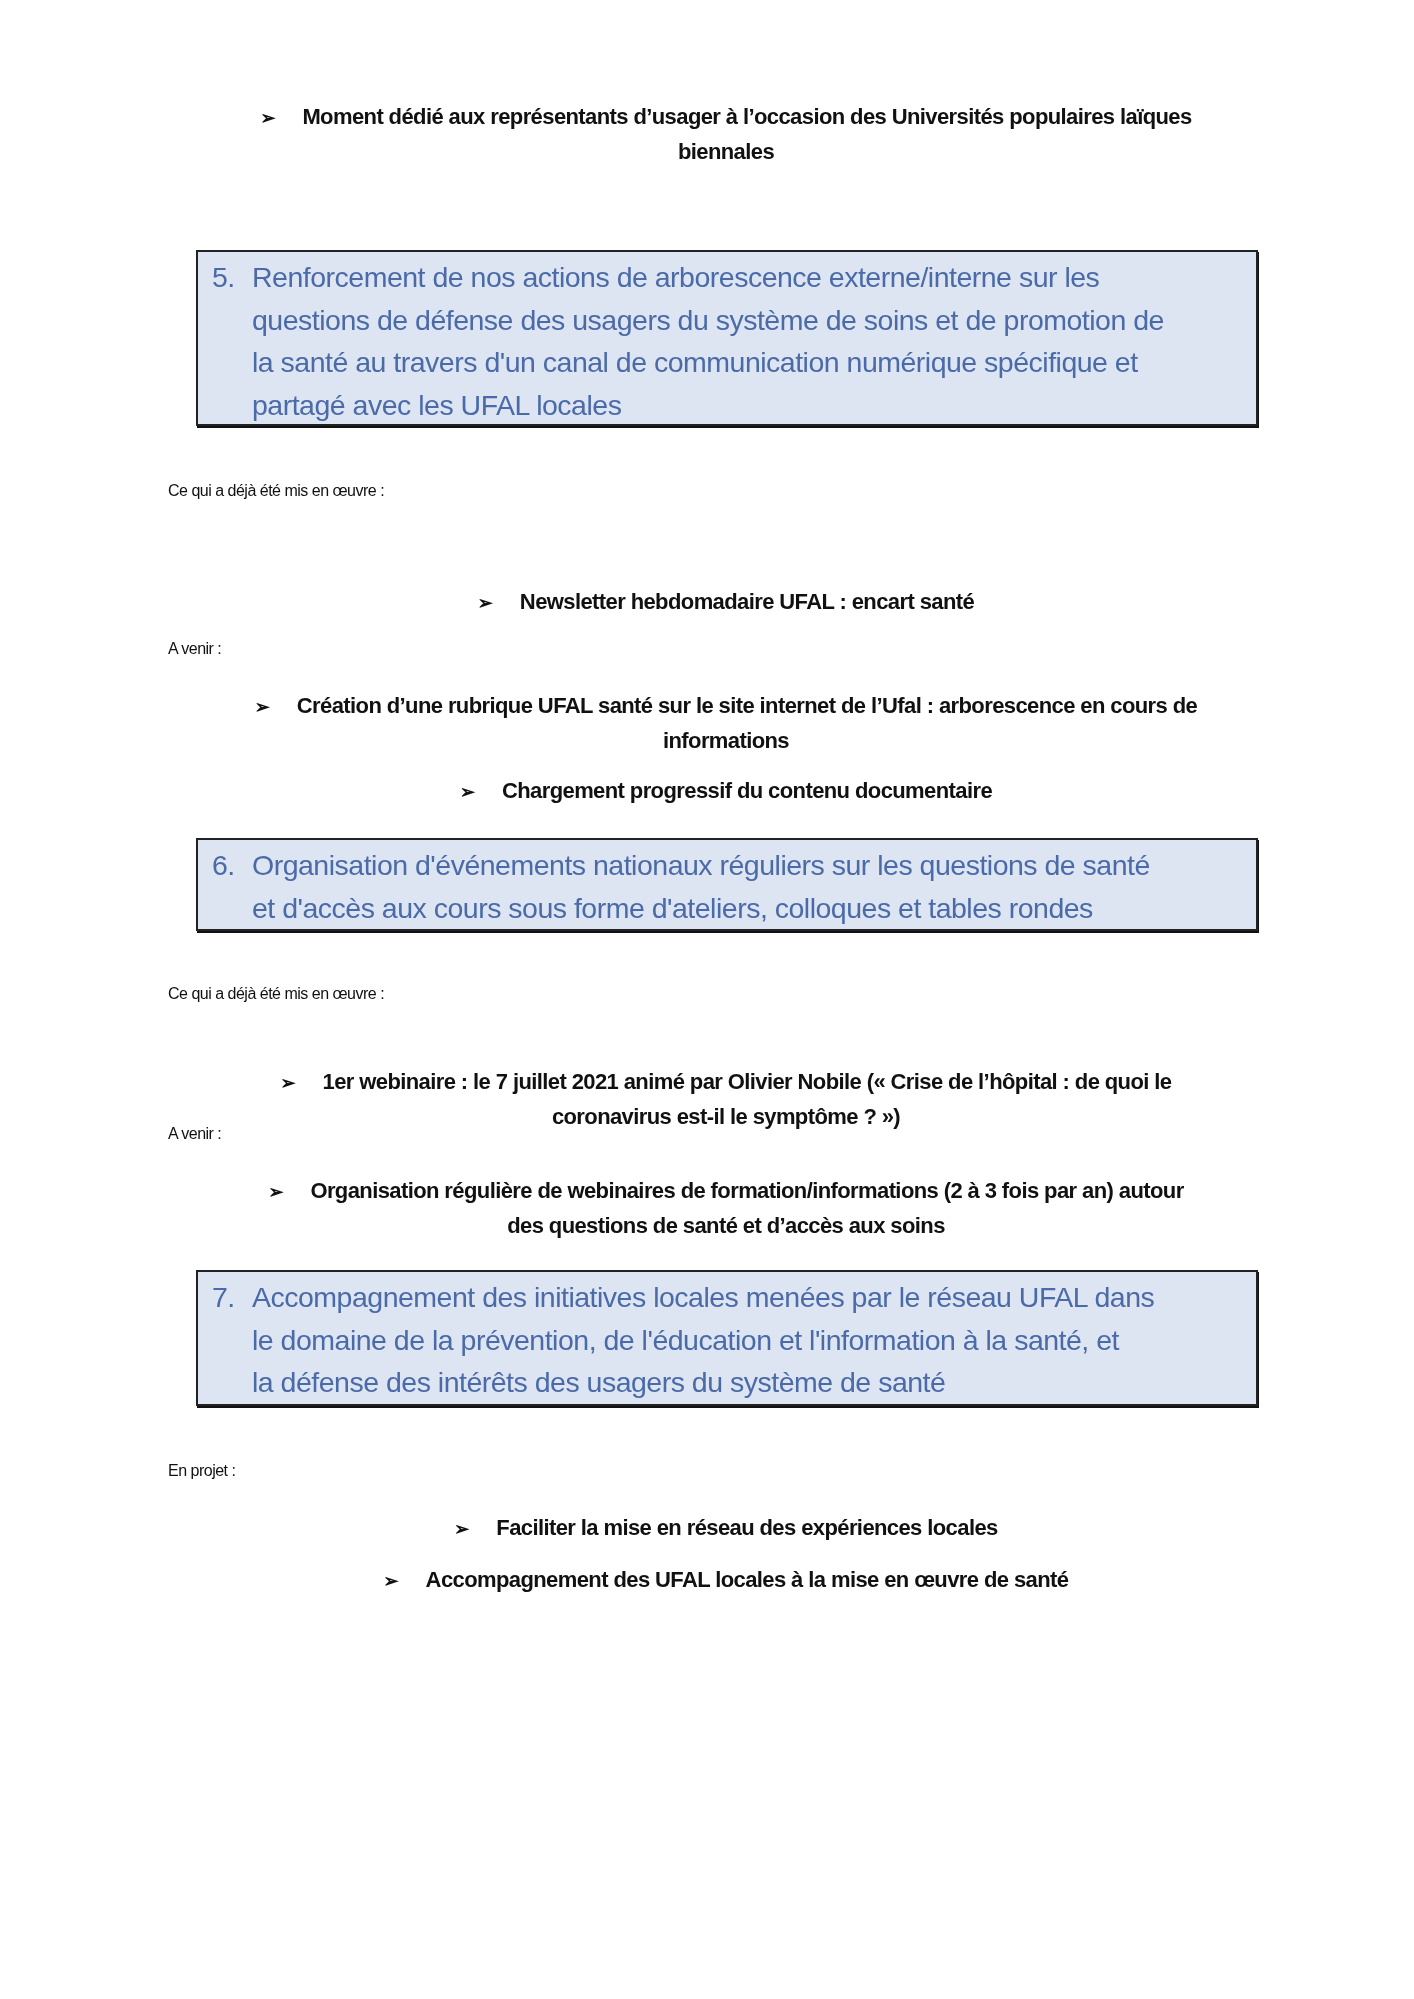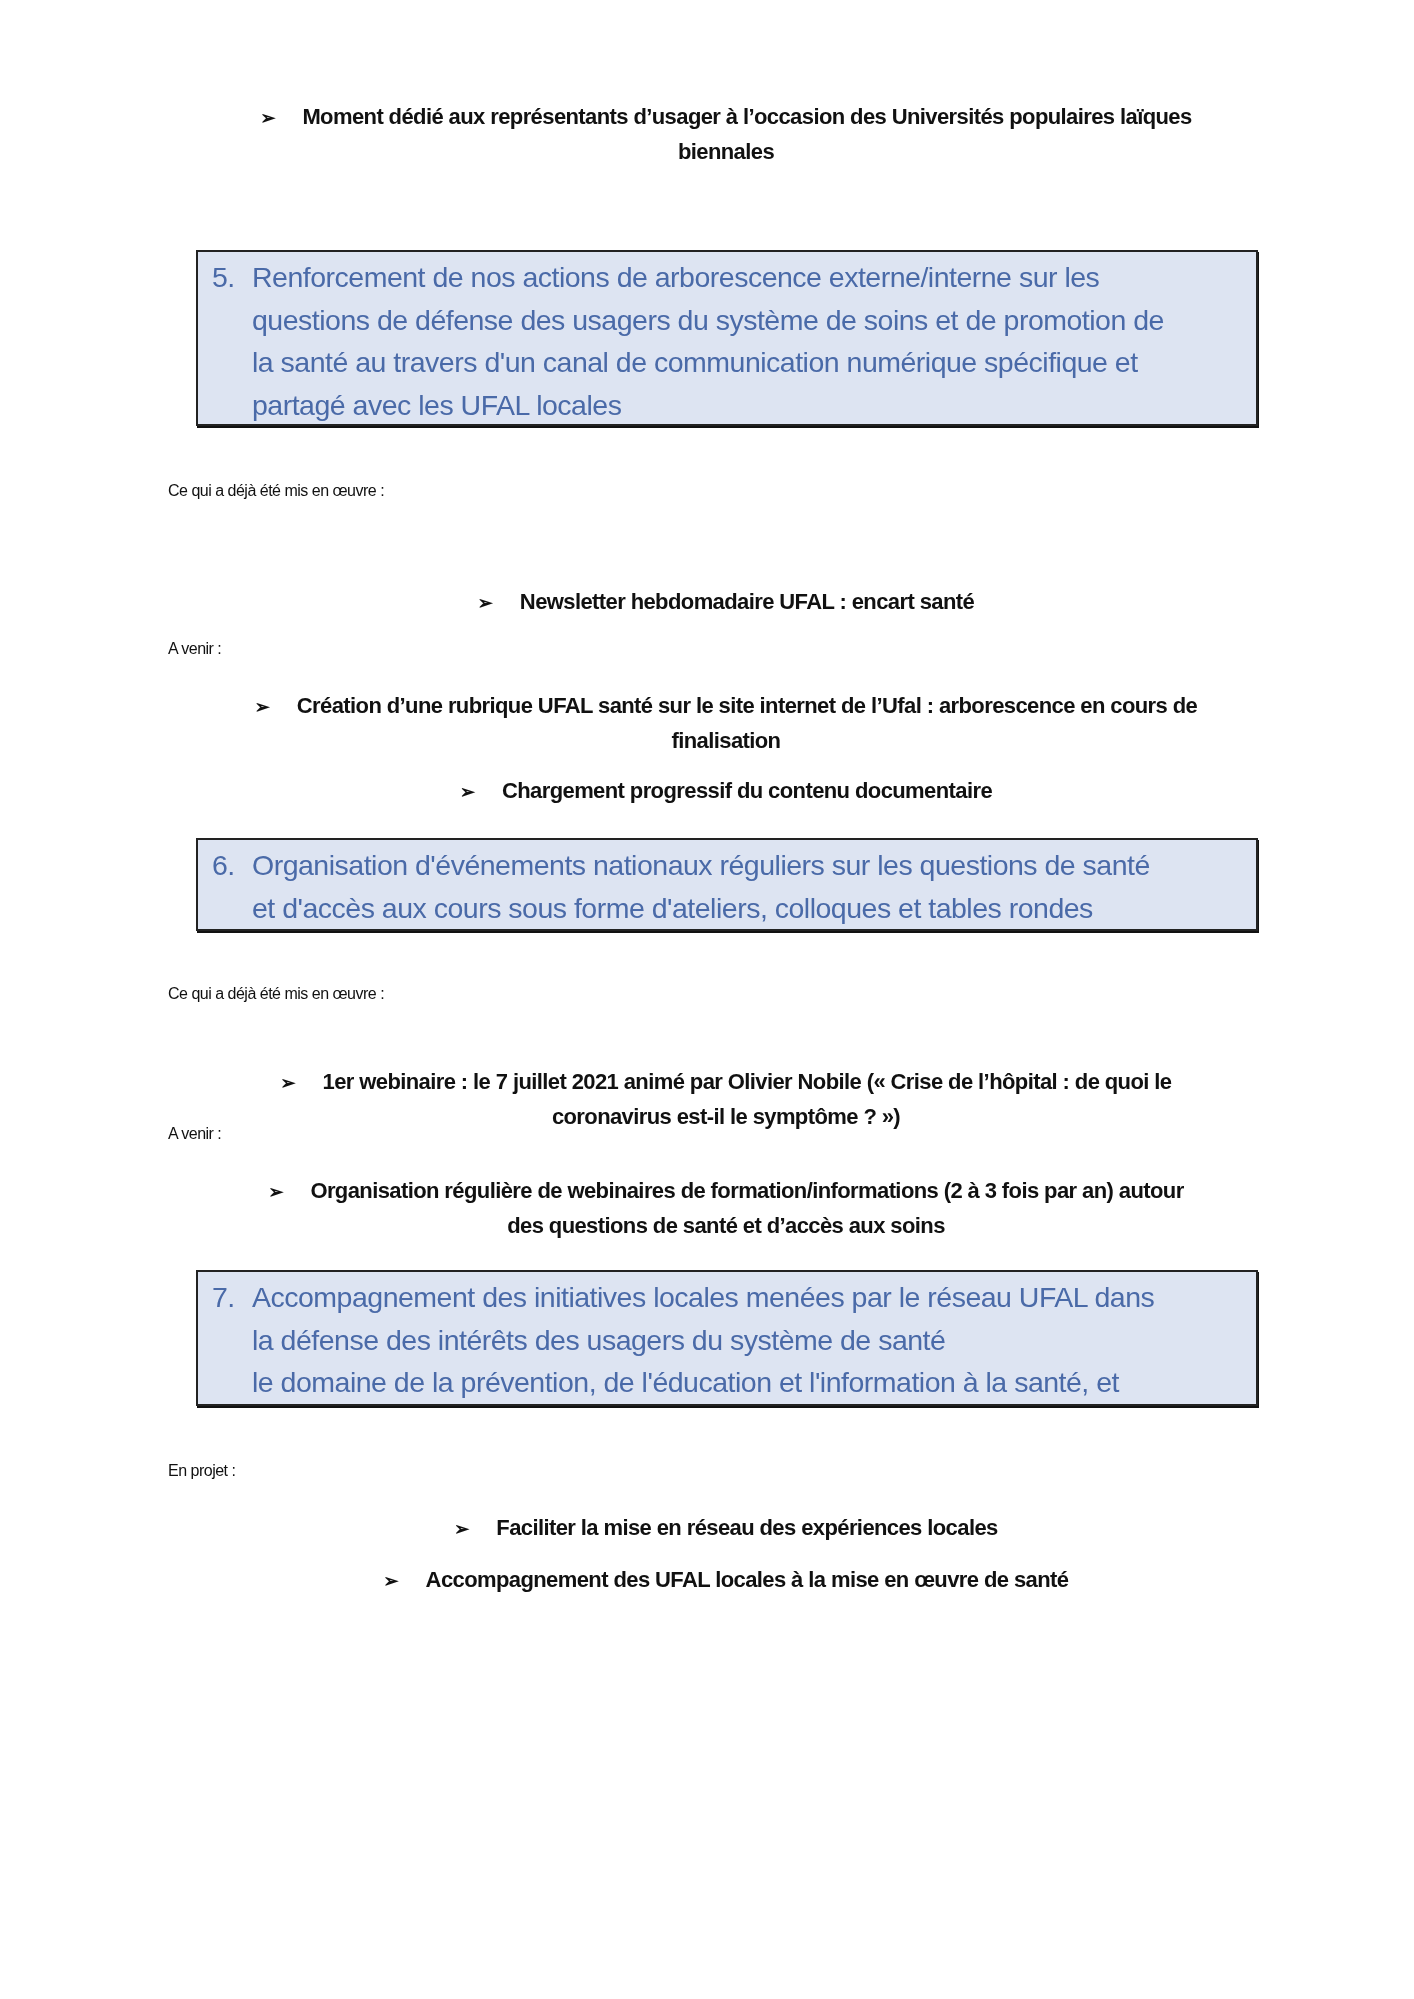--- a/index.html
+++ b/index.html
@@ -45,21 +45,21 @@
 <div class="label" style="top:482px;">Ce qui a déjà été mis en œuvre :</div>
 
 <div class="bullet" style="top:585px;">
   <span class="arrow">➢</span><span>Newsletter hebdomadaire UFAL : encart santé</span>
 </div>
 
 <div class="label" style="top:640px;">A venir :</div>
 
 <div class="bullet" style="top:689px;">
   <span class="arrow">➢</span><span>Création d’une rubrique UFAL santé sur le site internet de l’Ufal : arborescence en cours de</span><br>
-  <span>finalisation</span>
+  <span>informations</span>
 </div>
 
 <div class="bullet" style="top:774px;">
   <span class="arrow">➢</span><span>Chargement progressif du contenu documentaire</span>
 </div>
 
 <div class="box" style="top:838px; height:93px;">
   <span class="num">6.</span>
   <span class="txt">Organisation d'événements nationaux réguliers sur les questions de santé</span>
   <span class="txt">et d'accès aux cours sous forme d'ateliers, colloques et tables rondes</span>
@@ -75,22 +75,22 @@
 <div class="label" style="top:1125px;">A venir :</div>
 
 <div class="bullet" style="top:1174px;">
   <span class="arrow">➢</span><span>Organisation régulière de webinaires de formation/informations (2 à 3 fois par an) autour</span><br>
   <span>des questions de santé et d’accès aux soins</span>
 </div>
 
 <div class="box" style="top:1270px; height:136px;">
   <span class="num">7.</span>
   <span class="txt">Accompagnement des initiatives locales menées par le réseau UFAL dans</span>
+  <span class="txt">le domaine de la prévention, de l'éducation et l'information à la santé, et</span>
   <span class="txt">la défense des intérêts des usagers du système de santé</span>
-  <span class="txt">le domaine de la prévention, de l'éducation et l'information à la santé, et</span>
 </div>
 
 <div class="label" style="top:1462px;">En projet :</div>
 
 <div class="bullet" style="top:1511px;">
   <span class="arrow">➢</span><span>Faciliter la mise en réseau des expériences locales</span>
 </div>
 
 <div class="bullet" style="top:1563px;">
   <span class="arrow">➢</span><span>Accompagnement des UFAL locales à la mise en œuvre de santé</span>

